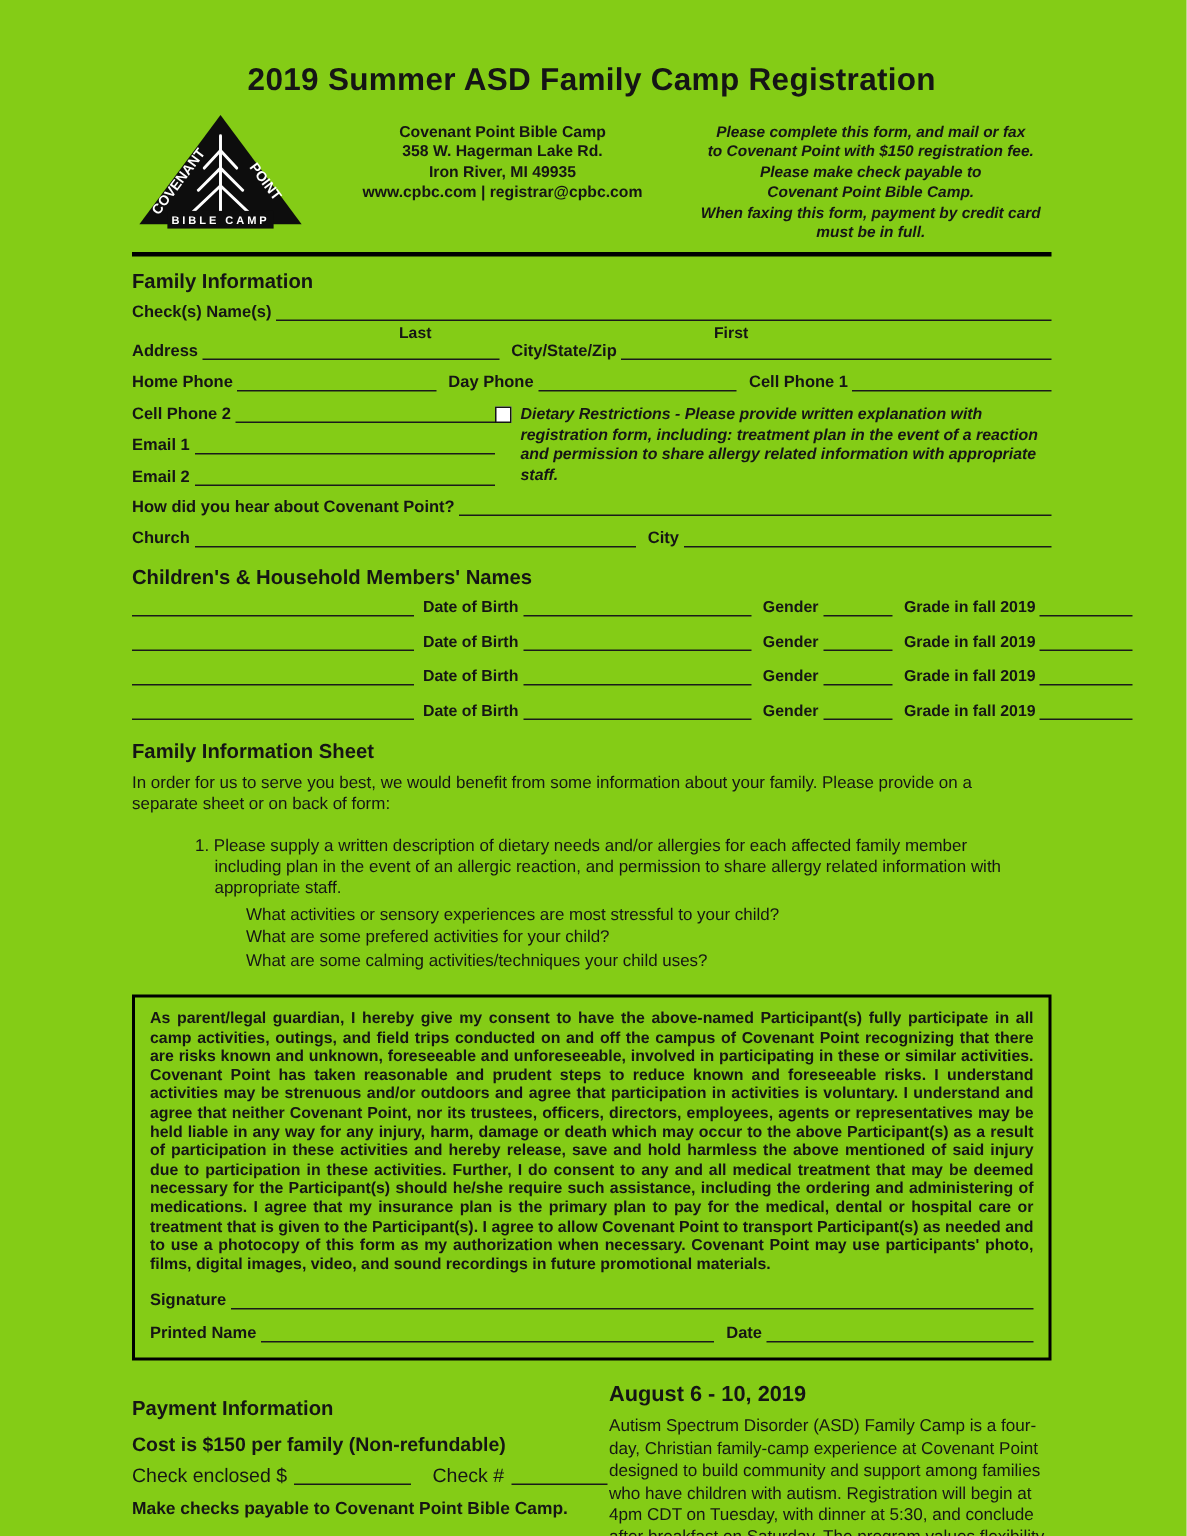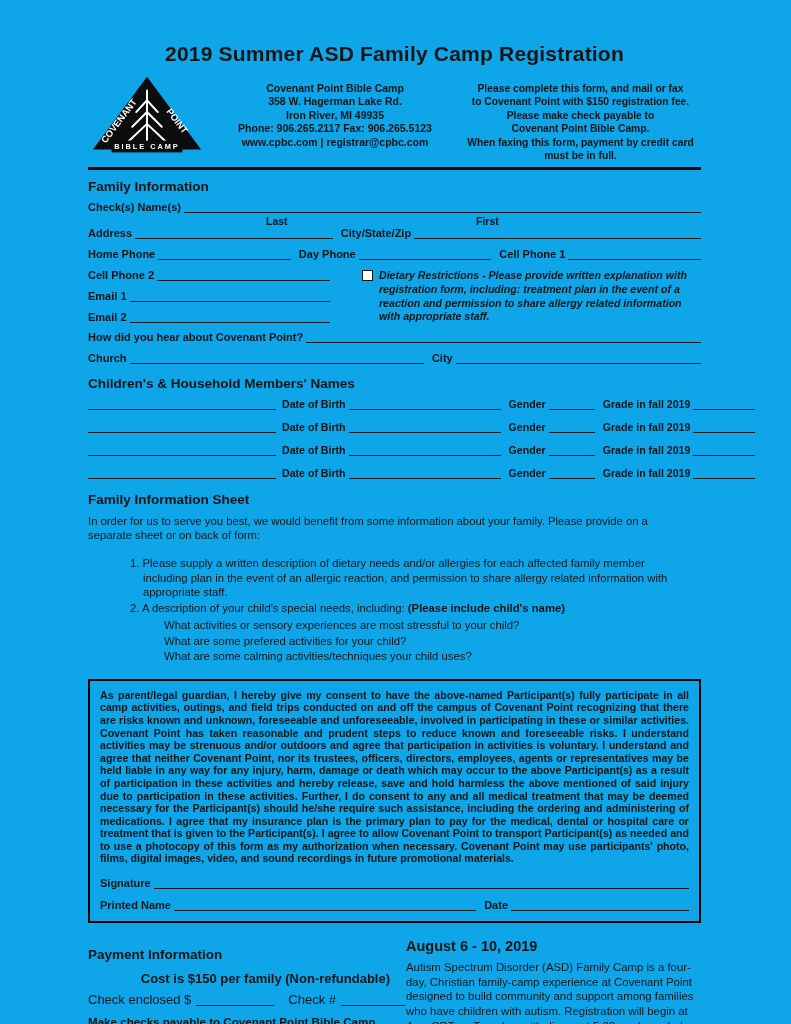--- a/index.html
+++ b/index.html
@@ -1,38 +1,38 @@
 <!DOCTYPE html>
 <html><head>
 <meta charset="utf-8">
 <style>
   * { box-sizing: border-box; margin: 0; padding: 0; }
   html, body { background: #e8e8e8; }
   body { font-family: "Liberation Sans", sans-serif; color: #151515; }
   .page {
-    width: 791px; height: 1024px; background: #0ea5e9; margin: 0 auto;
+    width: 791px; height: 1024px; background: #84cc16; margin: 0 auto;
     padding: 42px 90px 0 88px; position: relative; overflow: hidden;
   }
   .title { text-align: center; font-size: 21px; font-weight: bold; letter-spacing: 0.2px; }
   .header-grid { display: flex; align-items: flex-start; margin-top: 8px; }
   .logo-box { width: 122px; flex: none; }
   .contact-block { width: 250px; flex: none; text-align: center; font-size: 10.5px; font-weight: bold; line-height: 13.4px; margin-top: 8px; }
-  .instructions-block { flex: 1; text-align: center; font-size: 10.3px; font-weight: bold; line-height: 13.4px; margin-top: 8px; }
+  .instructions-block { flex: 1; text-align: center; font-size: 10.3px; font-weight: bold; line-height: 13.4px; margin-top: 8px; font-style: italic; }
   .rule { border: none; border-top: 3px solid #000; margin-top: 5px; }
 
   h2.section { font-size: 13.5px; font-weight: bold; margin: 9px 0 7px 0; }
   .frow { display: flex; align-items: flex-end; font-size: 11px; font-weight: bold; margin-bottom: 9px; }
   .lbl { white-space: nowrap; padding-right: 3px; line-height: 12px; }
   .ln { border-bottom: 1.5px solid #1a1a1a; height: 12px; flex: 1; margin-right: 8px; }
   .ln:last-child { margin-right: 0; }
   .sublabels { position: relative; height: 11px; font-size: 10.5px; font-weight: bold; margin-top: -7px; margin-bottom: 1px; }
   .sublabels .sub1 { position: absolute; left: 178px; }
   .sublabels .sub2 { position: absolute; left: 388px; }
 
-  .twocol { display: flex; margin-bottom: 2px; gap: 32px; }
+  .twocol { display: flex; margin-bottom: 2px; }
   .twocol .leftcol { width: 242px; flex: none; }
   .twocol .rightcol { flex: 1; display: flex; align-items: flex-start; gap: 6px; font-size: 10.6px; font-weight: bold; line-height: 13.6px; font-style: italic; }
   .ck { width: 11px; height: 11px; border: 1.6px solid #151515; flex: none; display: inline-block; background: #fff; }
   .rightcol .ck { margin-top: 1px; }
 
   .child-row { display: flex; align-items: flex-end; font-size: 10.6px; font-weight: bold; margin-bottom: 11px; }
   .child-row .name { flex: none; width: 188px; margin-right: 6px; }
   .child-row .dob { flex: none; width: 152px; }
   .child-row .gen { flex: none; width: 46px; }
   .child-row .grd { flex: none; width: 62px; margin-right: 0; }
@@ -43,21 +43,21 @@
 
   .consent-box { border: 2.2px solid #000; margin-top: 14px; padding: 8px 10px 10px 10px; }
   .consent-text { font-size: 10.6px; font-weight: bold; line-height: 12.6px; text-align: justify; }
   .consent-box .frow { margin-top: 12px; margin-bottom: 0; }
   .consent-box .frow + .frow { margin-top: 10px; }
   .date-ln { flex: none !important; width: 178px; }
 
   .bottom { display: flex; margin-top: 15px; gap: 16px; }
   .pay-col { width: 302px; flex: none; }
   .pay-col h2.section { margin-bottom: 9px; }
-  .pay-line { font-size: 13px; font-weight: bold; margin-bottom: 8px; text-align: right; }
+  .pay-line { font-size: 13px; font-weight: bold; margin-bottom: 8px; }
   .pay-row { display: flex; align-items: center; font-size: 13px; font-weight: normal; margin-bottom: 9px; }
   .pay-row .lbl { padding-right: 5px; }
   .payable { font-size: 11.6px; font-weight: bold; margin-bottom: 11px; }
 
   .event-col { flex: 1; }
   .event-col h3 { font-size: 14.5px; font-weight: bold; margin-bottom: 6px; }
   .event-desc { font-size: 11.4px; line-height: 14.7px; }
 </style>
 </head>
 <body>
@@ -82,21 +82,20 @@
         <text x="34" y="49" transform="rotate(-53 34 49)" fill="#ffffff" font-size="9.5" font-weight="bold" text-anchor="middle" font-family="Liberation Sans, sans-serif">COVENANT</text>
         <text x="88" y="49" transform="rotate(53 88 49)" fill="#ffffff" font-size="9.5" font-weight="bold" text-anchor="middle" font-family="Liberation Sans, sans-serif">POINT</text>
         <rect x="24" y="67" width="72" height="12" fill="#0d0d0d"></rect>
         <text x="60" y="76" fill="#ffffff" font-size="7.5" font-weight="bold" text-anchor="middle" letter-spacing="2" font-family="Liberation Sans, sans-serif">BIBLE CAMP</text>
       </svg>
     </div>
     <div class="contact-block">
       <div>Covenant Point Bible Camp</div>
       <div>358 W. Hagerman Lake Rd.</div>
       <div>Iron River, MI 49935</div>
-      <div>Phone: 906.265.2117  Fax: 906.265.5123</div>
       <div>www.cpbc.com | registrar@cpbc.com</div>
     </div>
     <div class="instructions-block">
       <div>Please complete this form, and mail or fax</div>
       <div>to Covenant Point with $150 registration fee.</div>
       <div>Please make check payable to</div>
       <div>Covenant Point Bible Camp.</div>
       <div>When faxing this form, payment by credit card must be in full.</div>
     </div>
   </div>
@@ -195,21 +194,20 @@
     <span class="ln dob"></span>
     <span class="lbl">Gender</span>
     <span class="ln gen"></span>
     <span class="lbl">Grade in fall 2019</span>
     <span class="ln grd"></span>
   </div>
 
   <h2 class="section" style="margin-top:13px">Family Information Sheet</h2>
   <p class="intro" style="max-width:600px">In order for us to serve you best, we would benefit from some information about your family. Please provide on a separate sheet or on back of form:</p>
   <div class="num-item">1. Please supply a written description of dietary needs and/or allergies for each affected family member including plan in the event of an allergic reaction, and permission to share allergy related information with appropriate staff.</div>
-  <div class="num-item"><span>2. A description of your child's special needs, including: </span><b>(Please include child's name)</b></div>
   <div class="questions">
     <div>What activities or sensory experiences are most stressful to your child?</div>
     <div>What are some prefered activities for your child?</div>
     <div>What are some calming activities/techniques your child uses?</div>
   </div>
 
   <div class="consent-box">
     <p class="consent-text">As parent/legal guardian, I hereby give my consent to have the above-named Participant(s) fully participate in all camp activities, outings, and field trips conducted on and off the campus of Covenant Point recognizing that there are risks known and unknown, foreseeable and unforeseeable, involved in participating in these or similar activities. Covenant Point has taken reasonable and prudent steps to reduce known and foreseeable risks. I understand activities may be strenuous and/or outdoors and agree that participation in activities is voluntary. I understand and agree that neither Covenant Point, nor its trustees, officers, directors, employees, agents or representatives may be held liable in any way for any injury, harm, damage or death which may occur to the above Participant(s) as a result of participation in these activities and hereby release, save and hold harmless the above mentioned of said injury due to participation in these activities. Further, I do consent to any and all medical treatment that may be deemed necessary for the Participant(s) should he/she require such assistance, including the ordering and administering of medications. I agree that my insurance plan is the primary plan to pay for the medical, dental or hospital care or treatment that is given to the Participant(s). I agree to allow Covenant Point to transport Participant(s) as needed and to use a photocopy of this form as my authorization when necessary. Covenant Point may use participants' photo, films, digital images, video, and sound recordings in future promotional materials.</p>
     <div class="frow">
       <span class="lbl">Signature</span>

